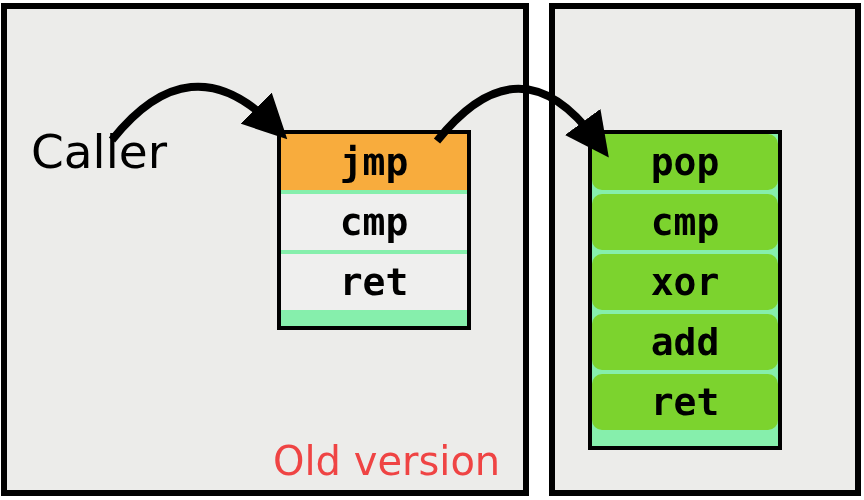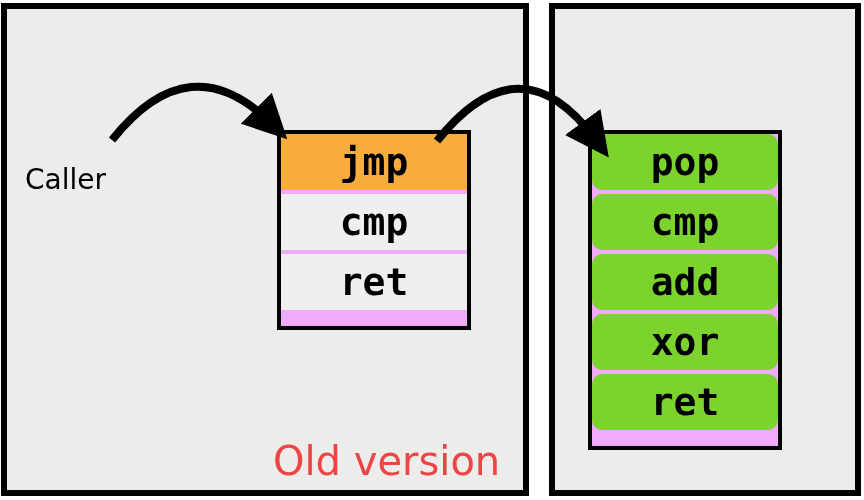--- a/index.html
+++ b/index.html
@@ -21,36 +21,35 @@
     height: 493px;
     background: #ececea;
     border: 6px solid #000000;
     box-sizing: border-box;
   }
   .panel.left  { left: 1px;   width: 528px; }
   .panel.right { left: 549px; width: 312px; }
 
   .caller {
     position: absolute;
-    left: 25px;
+    left: 31px;
     top: 130px;
-    font-size: 28px;
+    font-size: 47px;
     line-height: 44px;
     color: #000000;
     white-space: nowrap;
-    margin-top: 28px;
   }
 
   .stack {
     position: absolute;
     top: 130px;
     width: 194px;
     border: 4px solid #000000;
     box-sizing: border-box;
-    background: #f0abfc;
+    background: #86efac;
   }
   .stack.old { left: 277px; }
   .stack.new { left: 588px; }
 
   .row {
     height: 56px;
     margin-bottom: 4px;
     display: flex;
     align-items: center;
     justify-content: center;
@@ -94,22 +93,22 @@
 
   <div class="stack old">
     <div class="row patched">jmp</div>
     <div class="row">cmp</div>
     <div class="row">ret</div>
   </div>
 
   <div class="stack new">
     <div class="row">pop</div>
     <div class="row">cmp</div>
+    <div class="row">xor</div>
     <div class="row">add</div>
-    <div class="row">xor</div>
     <div class="row">ret</div>
   </div>
 
   <div class="panel-label old">Old version</div>
 
 
   <svg class="arrows" width="864" height="500" viewBox="0 0 864 500">
     <defs>
       <marker id="ah" markerWidth="5.5" markerHeight="5.5" refX="2.8" refY="2.75" orient="auto" markerUnits="strokeWidth">
         <path d="M0,0 L5.5,2.75 L0,5.5 z" fill="#000000"></path>

